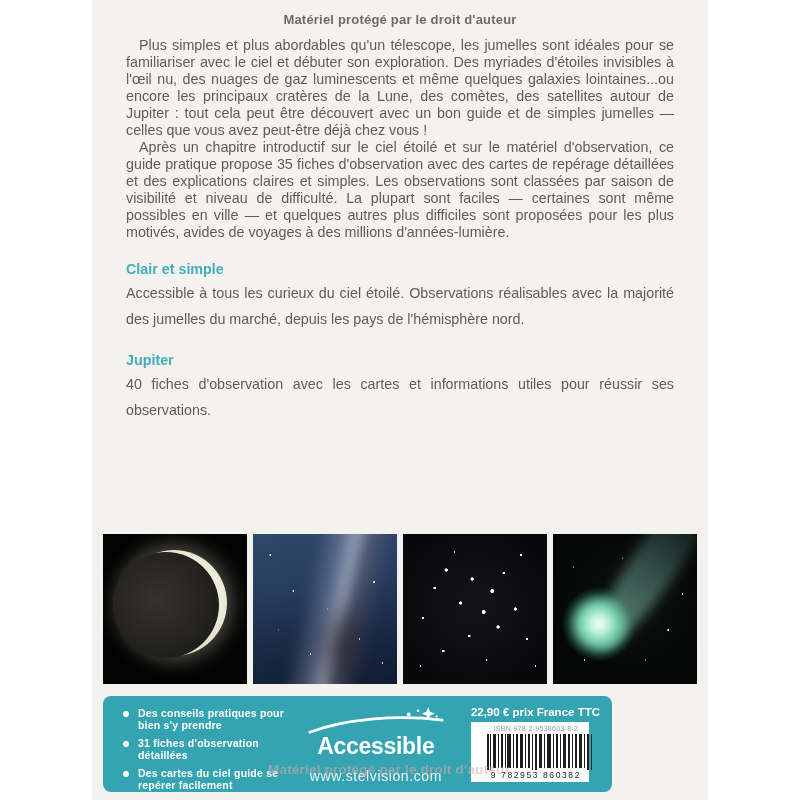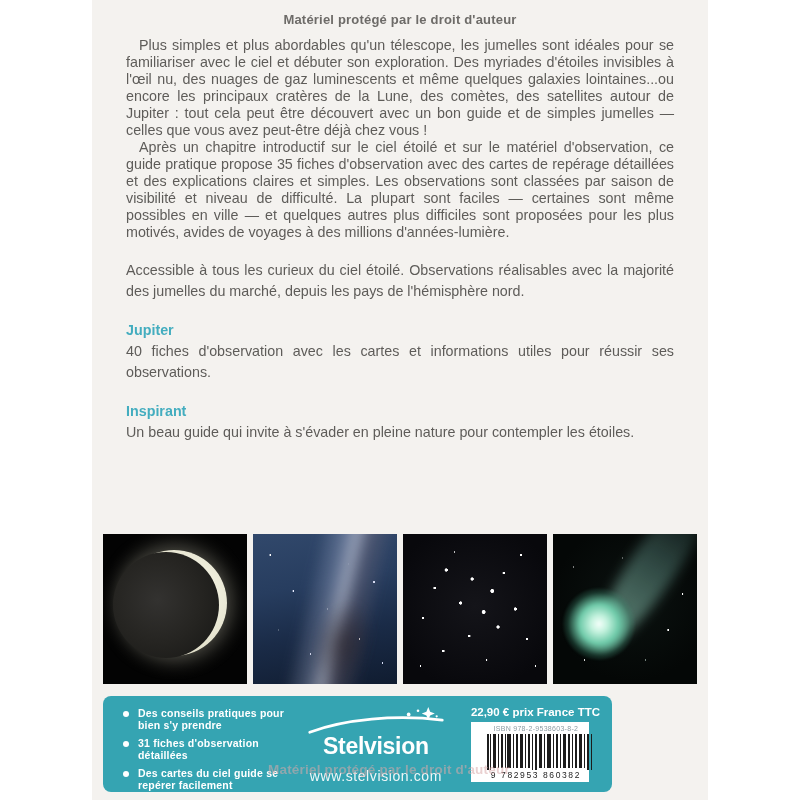--- a/index.html
+++ b/index.html
@@ -20,21 +20,21 @@
     margin:10px 34px 0 34px;
     color:#5e5c59;font-size:14.3px;line-height:17px;text-align:justify;
   }
   .para{margin:0;text-indent:13px;}
   .section{margin:19px 34px 0 34px;}
   .section h3{
     margin:0 0 2px 0;font-size:14.3px;line-height:18px;
     color:#43adbf;font-weight:bold;
   }
   .section p{
-    margin:0;color:#5e5c59;font-size:14.3px;line-height:21px;text-align:justify;
+    margin:0;color:#5e5c59;font-size:14.3px;line-height:26px;text-align:justify;
   }
 
   
   .photos{
     position:absolute;left:11px;top:534px;width:594px;height:150px;
     display:flex;justify-content:space-between;
   }
   .photo{
     width:144px;height:150px;position:relative;overflow:hidden;background:#000;
   }
@@ -158,32 +158,29 @@
 <div class="cover">
 
   <div class="top-watermark">Matériel protégé par le droit d'auteur</div>
 
   <div class="text-col">
     <p class="para">Plus simples et plus abordables qu'un télescope, les jumelles sont idéales pour se familiariser avec le ciel et débuter son exploration. Des myriades d'étoiles invisibles à l'œil nu, des nuages de gaz luminescents et même quelques galaxies lointaines...ou encore les principaux cratères de la Lune, des comètes, des satellites autour de Jupiter : tout cela peut être découvert avec un bon guide et de simples jumelles — celles que vous avez peut-être déjà chez vous !</p>
     <p class="para">Après un chapitre introductif sur le ciel étoilé et sur le matériel d'observation, ce guide pratique propose 35 fiches d'observation avec des cartes de repérage détaillées et des explications claires et simples. Les observations sont classées par saison de visibilité et niveau de difficulté. La plupart sont faciles — certaines sont même possibles en ville — et quelques autres plus difficiles sont proposées pour les plus motivés, avides de voyages à des millions d'années-lumière.</p>
   </div>
 
   <div class="section">
+    <h3>Clair et simple</h3>
     <p>Accessible à tous les curieux du ciel étoilé. Observations réalisables avec la majorité des jumelles du marché, depuis les pays de l'hémisphère nord.</p>
   </div>
 
   <div class="section">
     <h3>Jupiter</h3>
     <p>40 fiches d'observation avec les cartes et informations utiles pour réussir ses observations.</p>
   </div>
 
-  <div class="section">
-    <h3>Inspirant</h3>
-    <p>Un beau guide qui invite à s'évader en pleine nature pour contempler les étoiles.</p>
-  </div>
 
   <div class="photos">
     <div class="photo photo-moon"></div>
     <div class="photo photo-milkyway"></div>
     <div class="photo photo-cluster"></div>
     <div class="photo photo-comet"></div>
   </div>
 
   <div class="banner">
 
@@ -203,21 +200,21 @@
     </ul>
 
     <div class="logo-col">
       <svg width="150" height="30" viewBox="0 0 150 30" aria-hidden="true">
         <path d="M4 27 C 42 13, 96 8, 146 14" stroke="#ffffff" stroke-width="3" fill="none" stroke-linecap="round"></path>
         <circle cx="110" cy="8" r="2" fill="#ffffff"></circle>
         <circle cx="120" cy="4" r="1.4" fill="#ffffff"></circle>
         <path d="M131 0 L133 5 L138 7 L133 9 L131 14 L129 9 L124 7 L129 5 Z" fill="#ffffff"></path>
         <circle cx="140" cy="10" r="1.2" fill="#ffffff"></circle>
       </svg>
-      <div class="wordmark">Stelvision</div>
+      <div class="wordmark">Accessible</div>
       <div class="website">www.stelvision.com</div>
     </div>
 
     <div class="price-col">
       <div class="price">22,90 € prix France TTC</div>
       <div class="barcode-box">
         <div class="isbn">ISBN 978-2-9538603-8-2</div>
         <svg class="bars" width="106" height="36" viewBox="0 0 106 36" aria-hidden="true">
           <g fill="#1c1c1c">
             <rect x="0" width="2" height="36"></rect>

